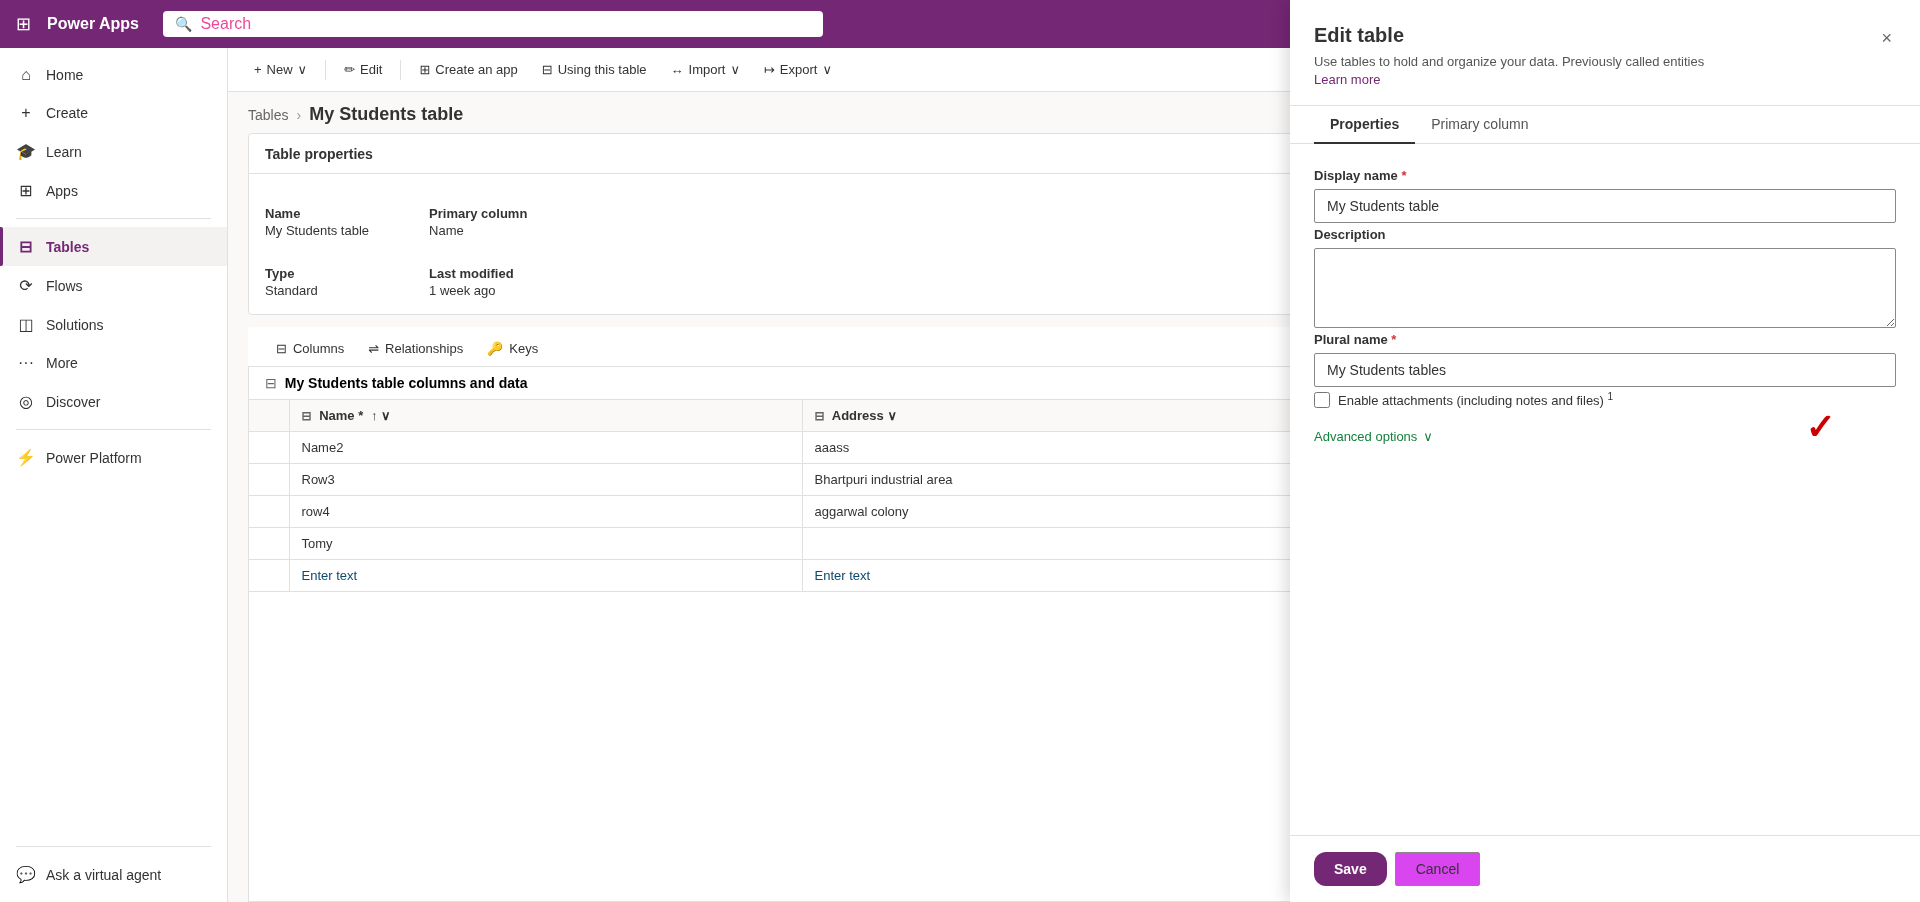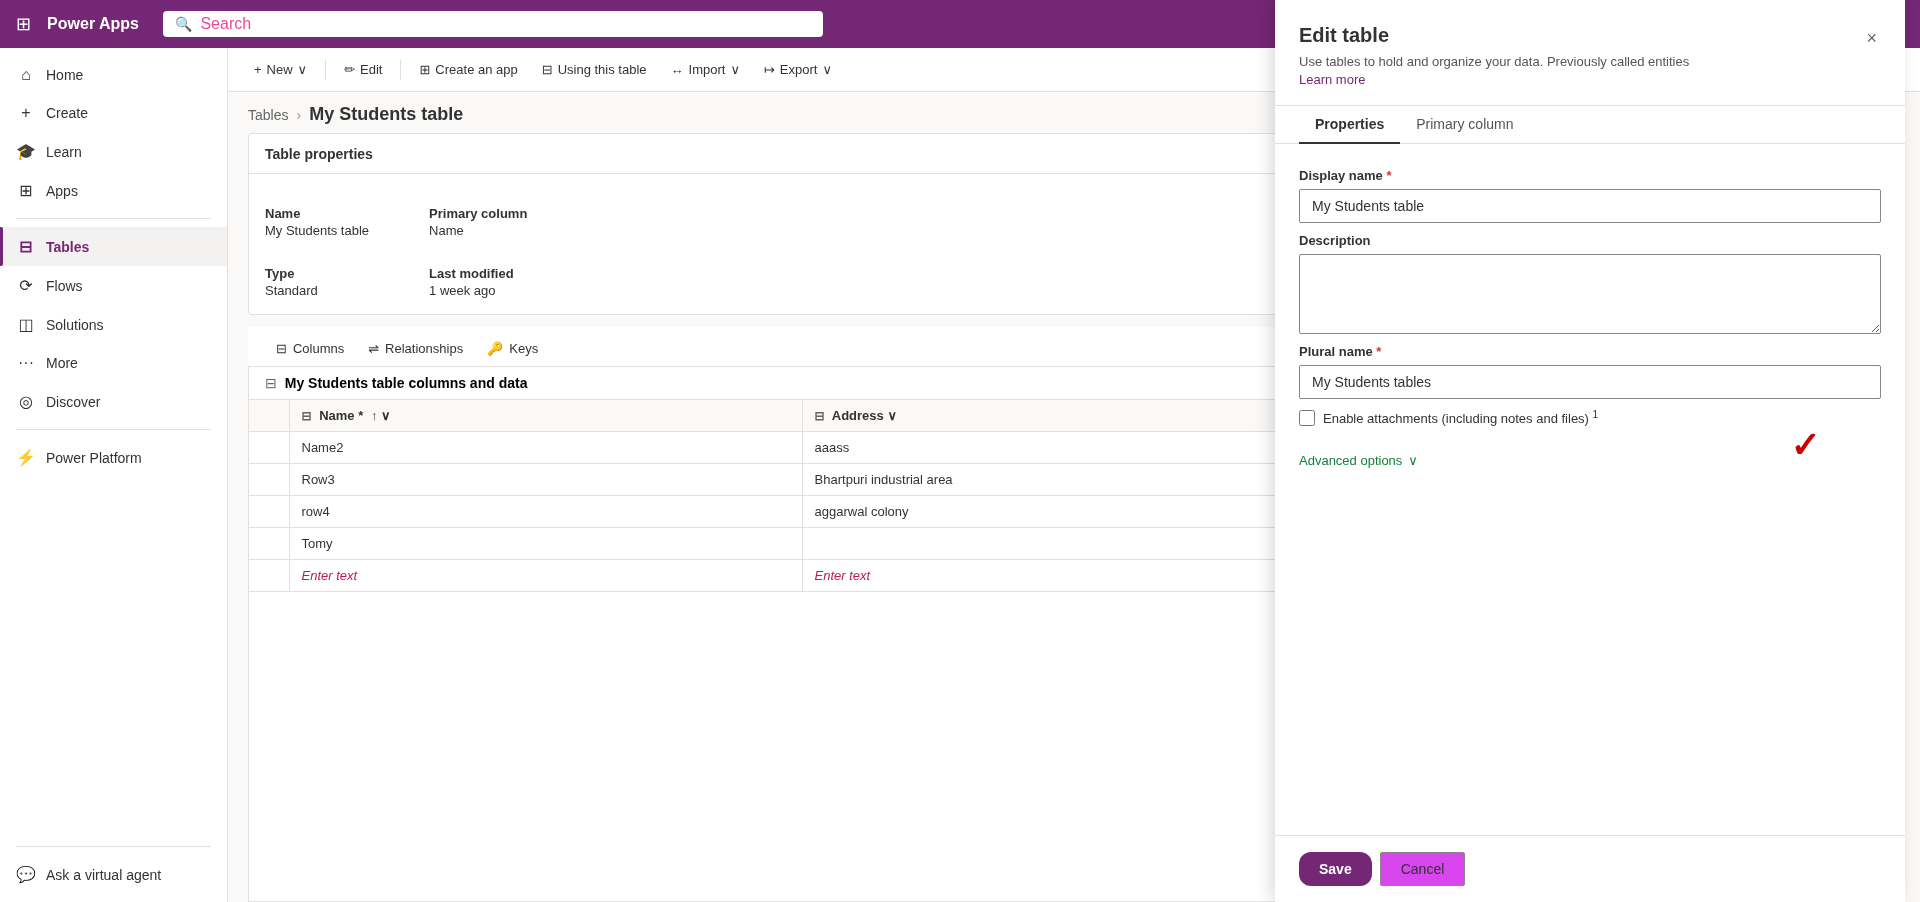--- a/index.html
+++ b/index.html
@@ -223,28 +223,28 @@
       white-space: nowrap;
     }
     .data-table td {
       border-bottom: 1px solid #e0e0e0;
       border-right: 1px solid #e0e0e0;
       padding: 8px 12px;
       font-size: 13px;
       color: #333;
     }
     .col-icon { color: #666; font-size: 12px; margin-right: 4px; }
-    .enter-text { color: #be185d; font-style: italic; }
+    .enter-text { color: #0c4a6e; }
     .row-selector { width: 40px; }
 
     
     .edit-panel {
       position: fixed;
       top: 0;
-      right: 15px;
+      right: 0;
       width: 630px;
       height: 100%;
       background: white;
       box-shadow: -4px 0 16px rgba(0,0,0,0.15);
       display: flex;
       flex-direction: column;
       z-index: 100;
     }
     .edit-panel-header {
       padding: 24px 24px 16px 24px;
@@ -279,21 +279,21 @@
       font-weight: 600;
       border-bottom-color: #333;
     }
 
     .edit-panel-body {
       flex: 1;
       padding: 24px;
       overflow-y: auto;
       display: flex;
       flex-direction: column;
-      gap: 10px;
+      gap: 4px;
     }
 
     .form-group { display: flex; flex-direction: column; gap: 6px; }
     .form-label {
       font-size: 13px;
       font-weight: 600;
       color: #333;
     }
     .required-star { color: #d13438; }
     .form-input {

